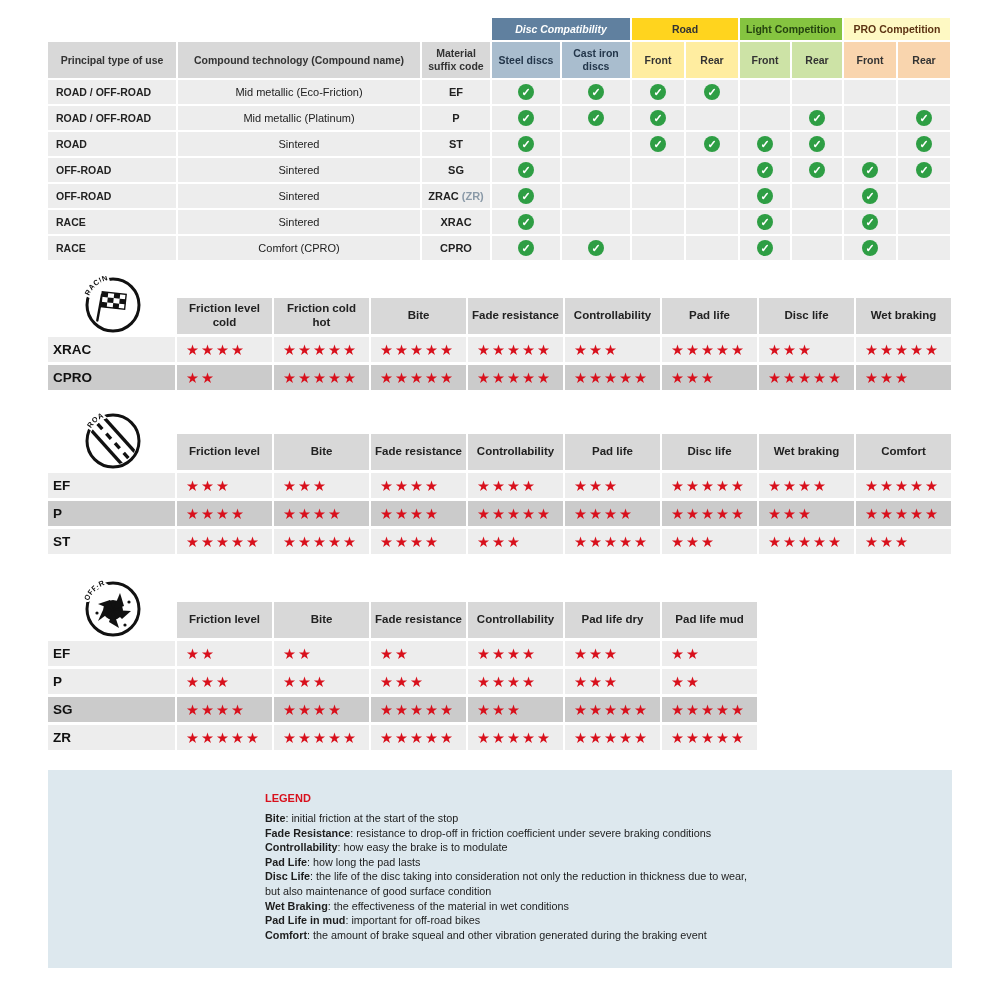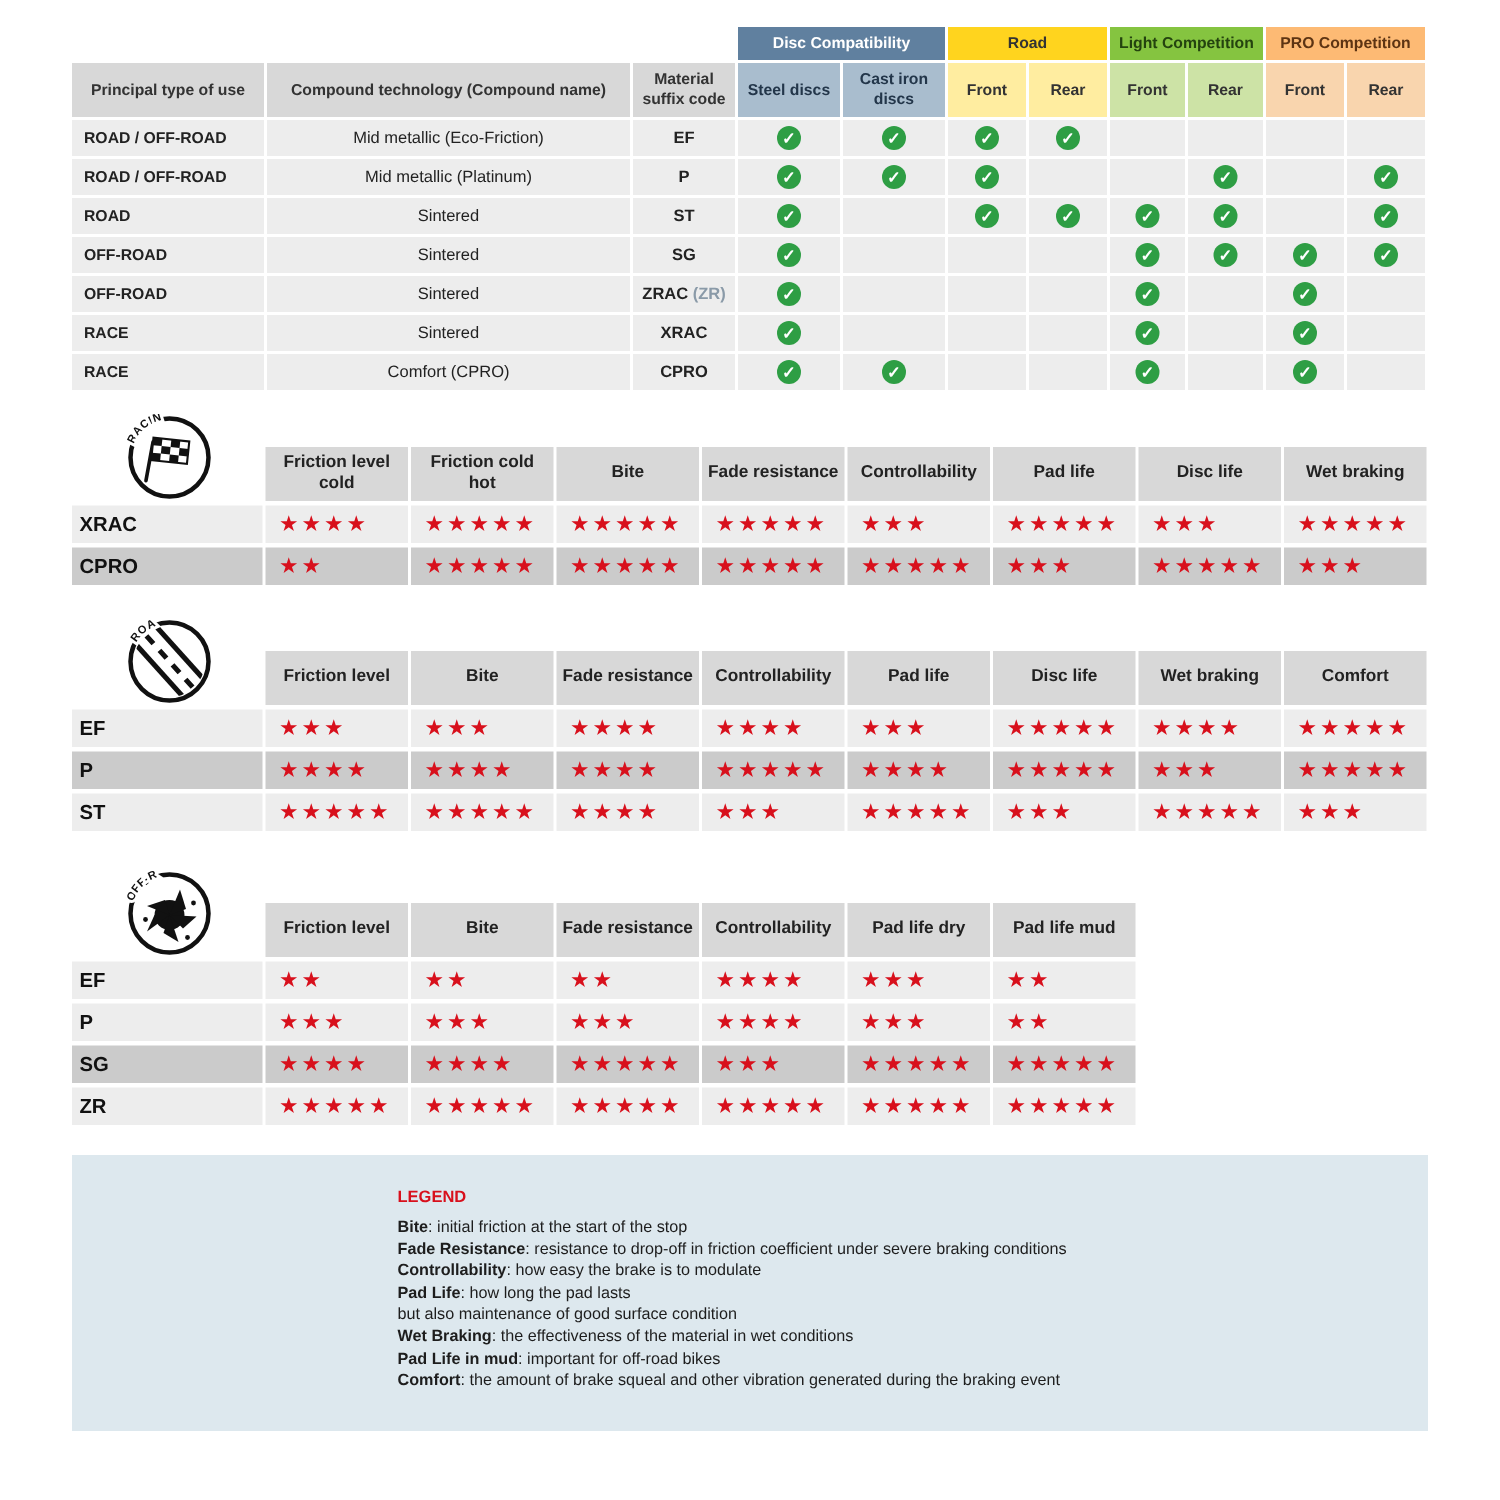--- a/index.html
+++ b/index.html
@@ -10,21 +10,21 @@
   .compat-grid{
     display:grid;
     grid-template-columns:128px 242px 68px 68px 68px 52px 52px 50px 50px 52px 52px;
     grid-template-rows:22px 36px repeat(7,24px);
     gap:2px;
   }
   .ghead{ display:flex; align-items:center; justify-content:center; font-size:10.5px; font-weight:bold; }
   .gh-disc{ background:#60809f; color:#fff; }
   .gh-road{ background:#ffd41e; color:#333; }
   .gh-light{ background:#85c440; color:#24430f; }
-  .gh-pro{ background:#fdba74; color:#5d3413; }
+  .gh-pro{ background:#fef9c3; color:#5d3413; }
   .chead{ display:flex; align-items:center; justify-content:center; text-align:center;
           font-size:10.5px; font-weight:bold; line-height:1.2; padding:2px 3px; }
   .ch-gray{ background:#d8d8d8; color:#333; }
   .ch-disc{ background:#a9bdce; color:#23364a; }
   .ch-road{ background:#ffeda0; color:#333; }
   .ch-light{ background:#cde3a6; color:#333; }
   .ch-pro{ background:#f9d5ae; color:#333; }
   .dcell{ background:#ededed; display:flex; align-items:center; font-size:11px; }
   .use-cell{ font-weight:bold; font-size:10.5px; padding-left:8px; }
   .compound-cell{ justify-content:center; }
@@ -58,21 +58,21 @@
   .legend-line{ font-size:10.8px; line-height:14.6px; color:#1d1d1d; }
   .legend-line .term{ font-weight:bold; }
 </style>
 </head>
 <body>
 
 <div class="page">
 
   <section>
     <div class="compat-grid" id="compat-grid">
-        <div class="ghead gh-disc" style="grid-area: 1 / 4 / auto / span 2;">Disc Compatibility</div>
+        <div class="ghead gh-disc" style="grid-area: 1 / 4 / auto / span 2; font-style: italic;">Disc Compatibility</div>
         <div class="ghead gh-road" style="grid-area: 1 / 6 / auto / span 2;">Road</div>
         <div class="ghead gh-light" style="grid-area: 1 / 8 / auto / span 2;">Light Competition</div>
         <div class="ghead gh-pro" style="grid-area: 1 / 10 / auto / span 2;">PRO Competition</div>
         <div class="chead ch-gray" style="grid-area: 2 / 1;">Principal type of use</div>
         <div class="chead ch-gray" style="grid-area: 2 / 2;">Compound technology (Compound name)</div>
         <div class="chead ch-gray" style="grid-area: 2 / 3;">Material suffix code</div>
         <div class="chead ch-disc" style="grid-area: 2 / 4;">Steel discs</div>
         <div class="chead ch-disc" style="grid-area: 2 / 5;">Cast iron discs</div>
         <div class="chead ch-road" style="grid-area: 2 / 6;">Front</div>
         <div class="chead ch-road" style="grid-area: 2 / 7;">Rear</div>
@@ -403,20 +403,21 @@
       </div>
   </section>
 
   <section class="legend">
     <div class="legend-title">LEGEND</div>
     <div id="legend-items">
         <div class="legend-line"><span class="term">Bite</span><span class="desc">: initial friction at the start of the stop</span></div>
         <div class="legend-line"><span class="term">Fade Resistance</span><span class="desc">: resistance to drop-off in friction coefficient under severe braking conditions</span></div>
         <div class="legend-line"><span class="term">Controllability</span><span class="desc">: how easy the brake is to modulate</span></div>
         <div class="legend-line"><span class="term">Pad Life</span><span class="desc">: how long the pad lasts</span></div>
+        <div class="legend-line"><span class="term">Disc Life</span><span class="desc">: the life of the disc taking into consideration not only the reduction in thickness due to wear,</span></div>
         <div class="legend-line"><span class="desc">but also maintenance of good surface condition</span></div>
         <div class="legend-line"><span class="term">Wet Braking</span><span class="desc">: the effectiveness of the material in wet conditions</span></div>
         <div class="legend-line"><span class="term">Pad Life in mud</span><span class="desc">: important for off-road bikes</span></div>
         <div class="legend-line"><span class="term">Comfort</span><span class="desc">: the amount of brake squeal and other vibration generated during the braking event</span></div>
       </div>
   </section>
 
 </div>
 
 </body></html>

